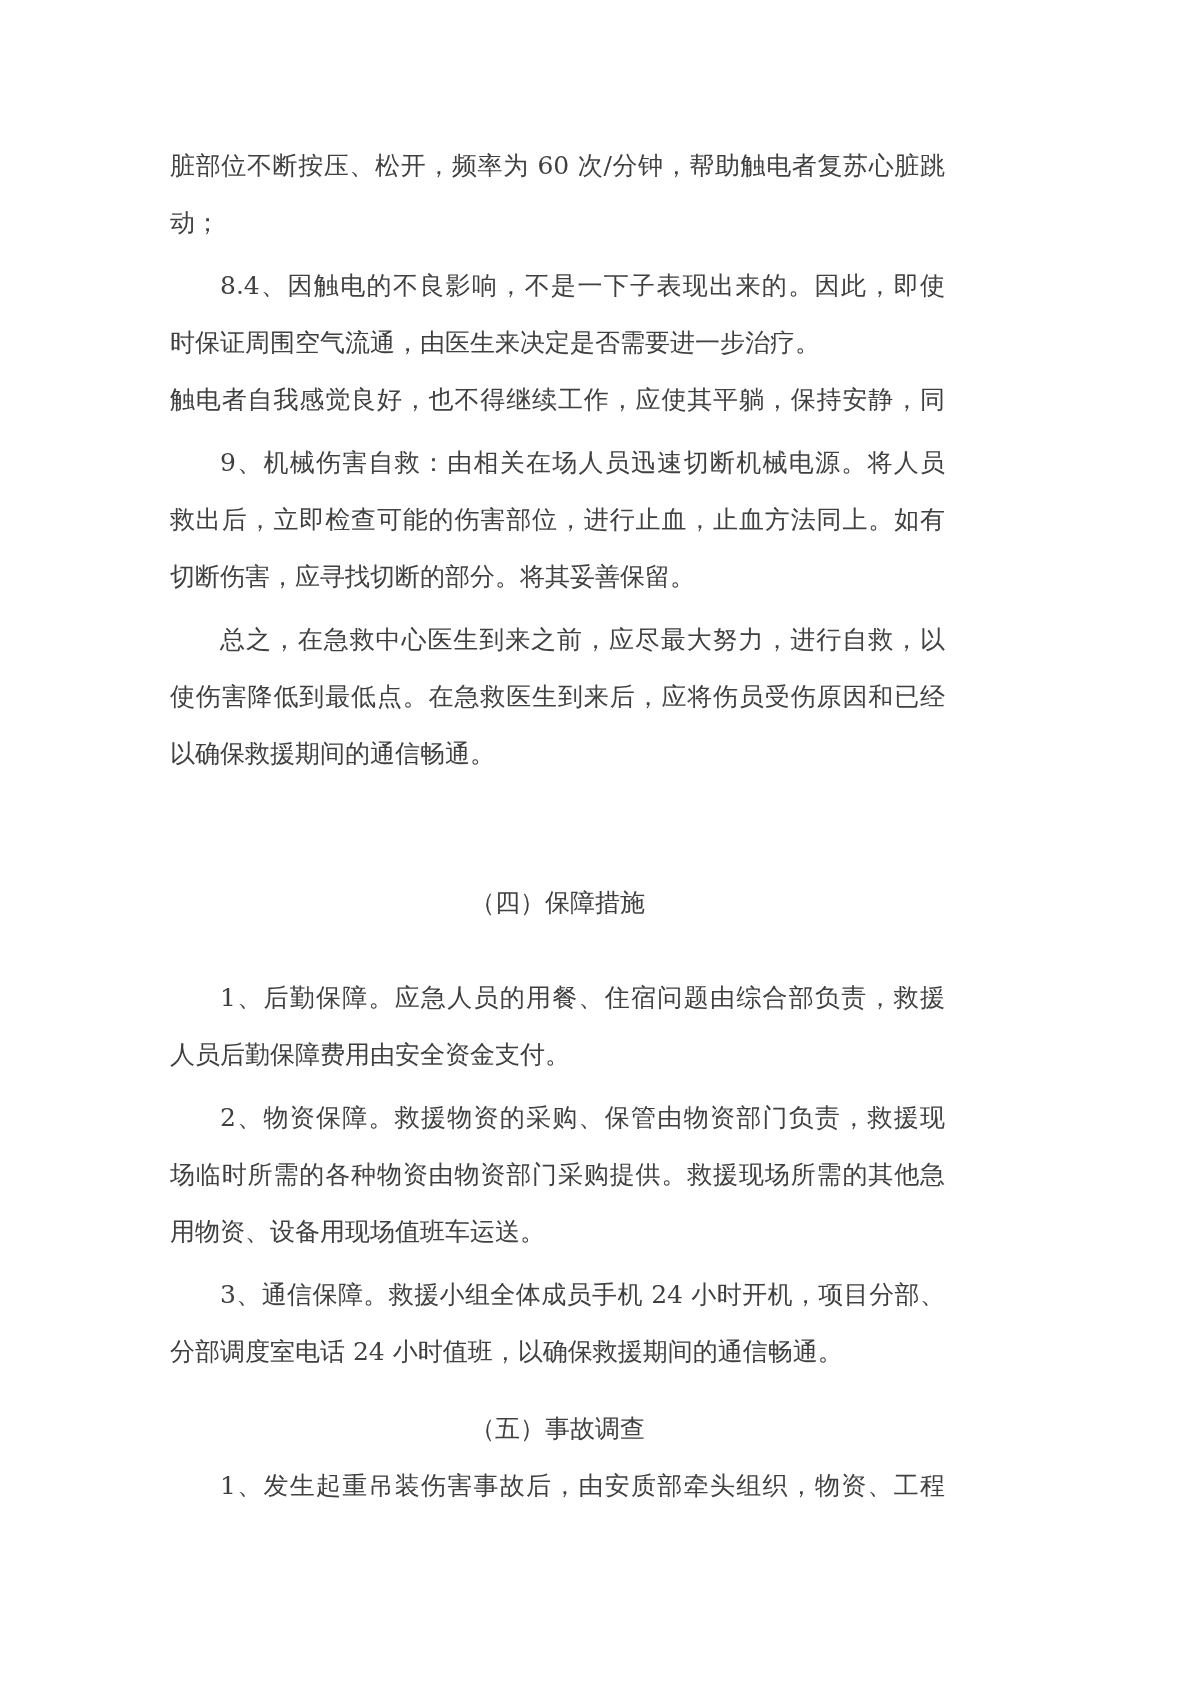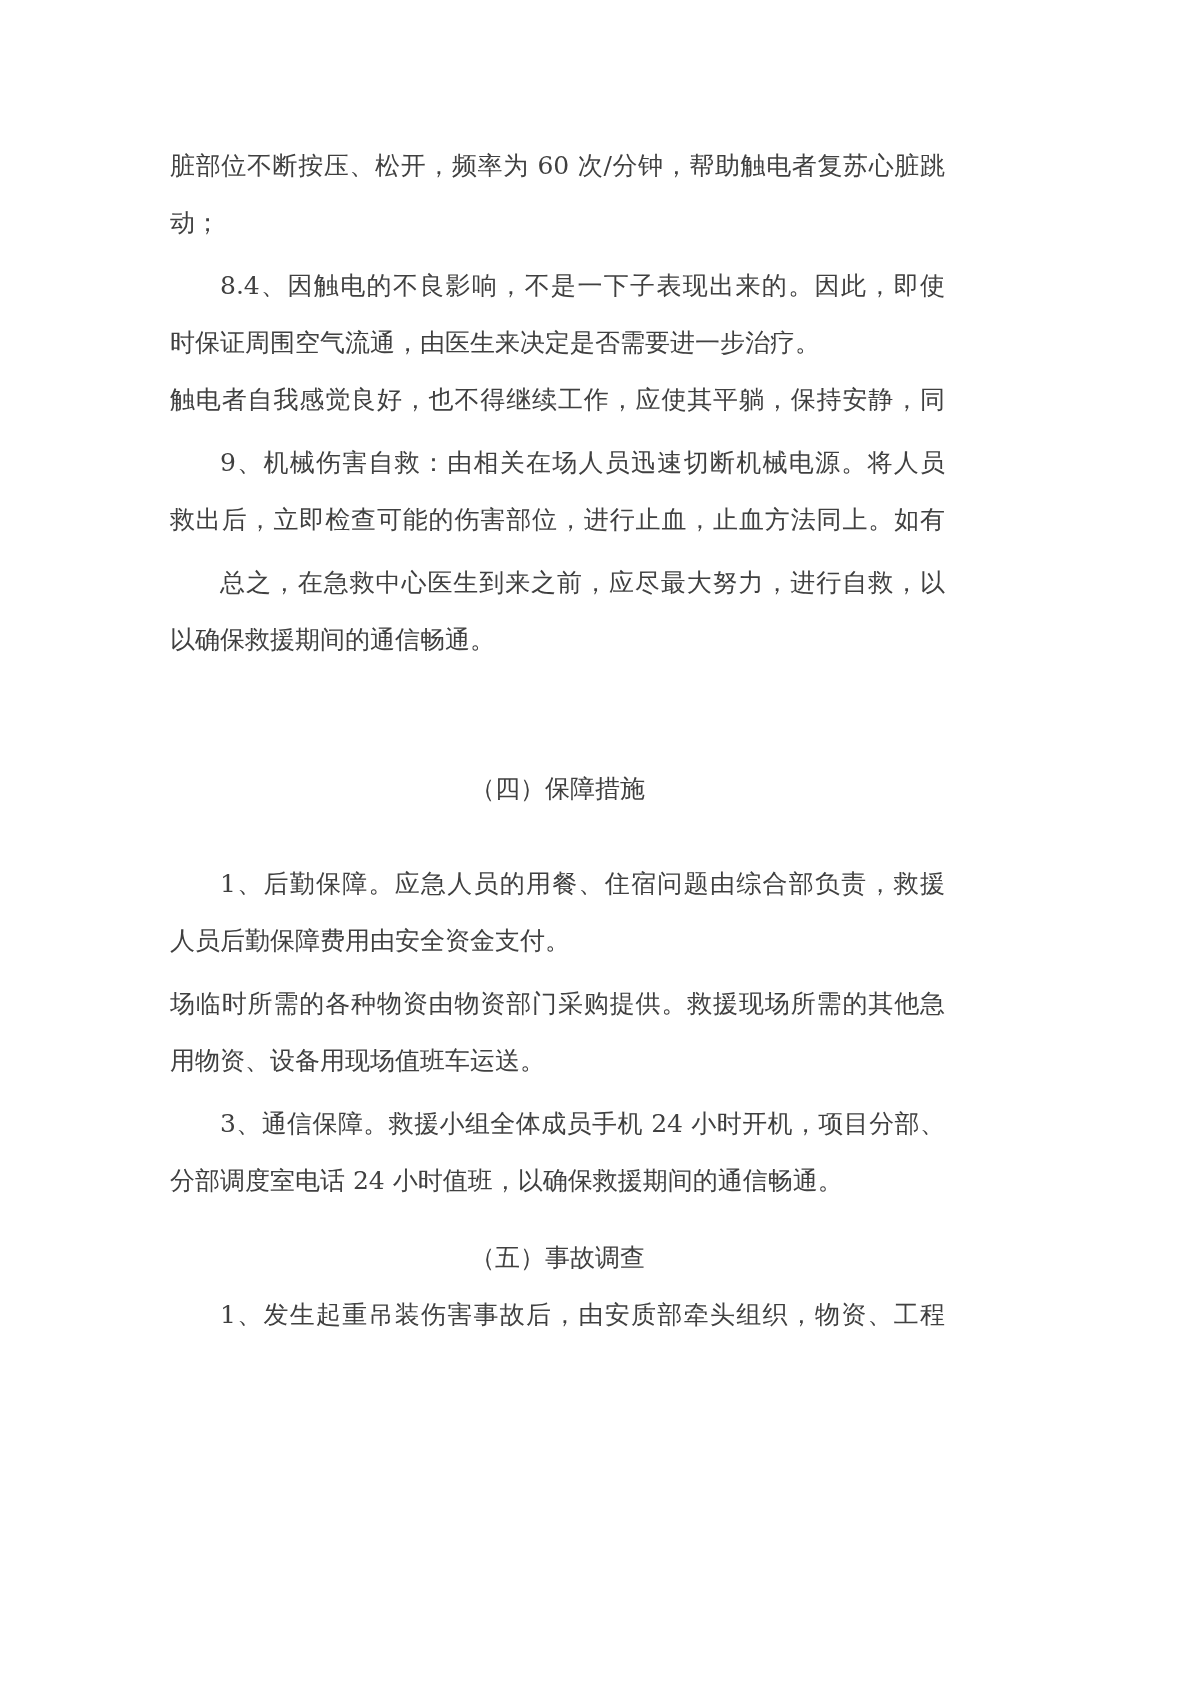--- a/index.html
+++ b/index.html
@@ -68,35 +68,38 @@
 
     <div class="para">
       <div class="ln first">8.4、因触电的不良影响，不是一下子表现出来的。因此，即使</div>
       <div class="ln last">时保证周围空气流通，由医生来决定是否需要进一步治疗。</div>
       <div class="ln">触电者自我感觉良好，也不得继续工作，应使其平躺，保持安静，同</div>
     </div>
 
     <div class="para">
       <div class="ln first">9、机械伤害自救：由相关在场人员迅速切断机械电源。将人员</div>
       <div class="ln">救出后，立即检查可能的伤害部位，进行止血，止血方法同上。如有</div>
+      <div class="ln last">切断伤害，应寻找切断的部分。将其妥善保留。</div>
     </div>
 
     <div class="para">
       <div class="ln first">总之，在急救中心医生到来之前，应尽最大努力，进行自救，以</div>
+      <div class="ln">使伤害降低到最低点。在急救医生到来后，应将伤员受伤原因和已经</div>
       <div class="ln last">以确保救援期间的通信畅通。</div>
     </div>
 
     <div class="heading h4">（四）保障措施</div>
 
     <div class="para">
       <div class="ln first">1、后勤保障。应急人员的用餐、住宿问题由综合部负责，救援</div>
       <div class="ln last">人员后勤保障费用由安全资金支付。</div>
     </div>
 
     <div class="para">
+      <div class="ln first">2、物资保障。救援物资的采购、保管由物资部门负责，救援现</div>
       <div class="ln">场临时所需的各种物资由物资部门采购提供。救援现场所需的其他急</div>
       <div class="ln last">用物资、设备用现场值班车运送。</div>
     </div>
 
     <div class="para">
       <div class="ln first">3、通信保障。救援小组全体成员手机 24 小时开机，项目分部、</div>
       <div class="ln last">分部调度室电话 24 小时值班，以确保救援期间的通信畅通。</div>
     </div>
 
     <div class="heading h5">（五）事故调查</div>

